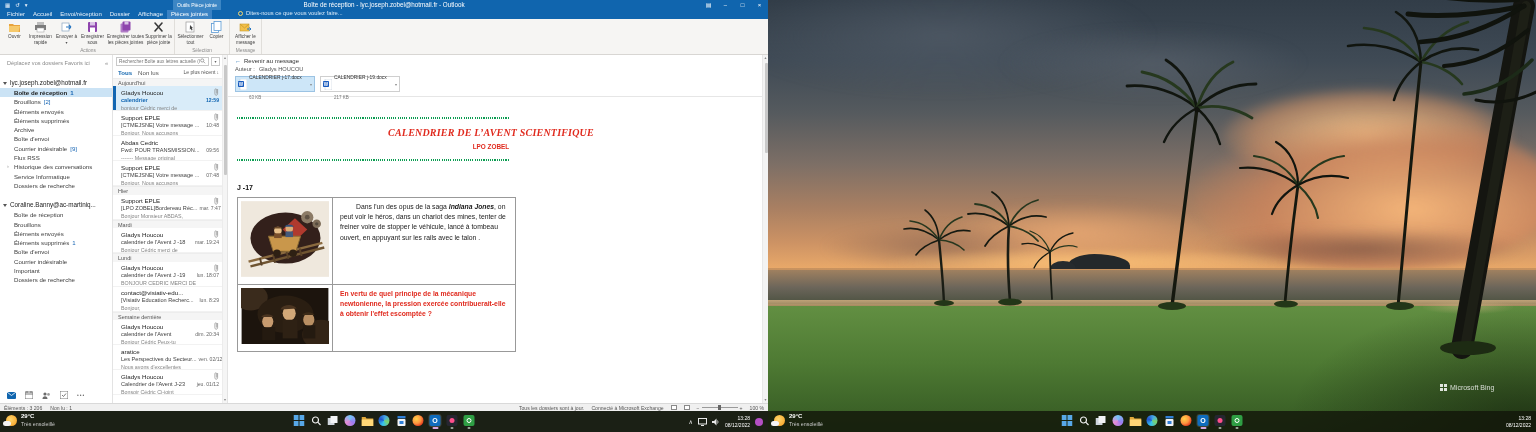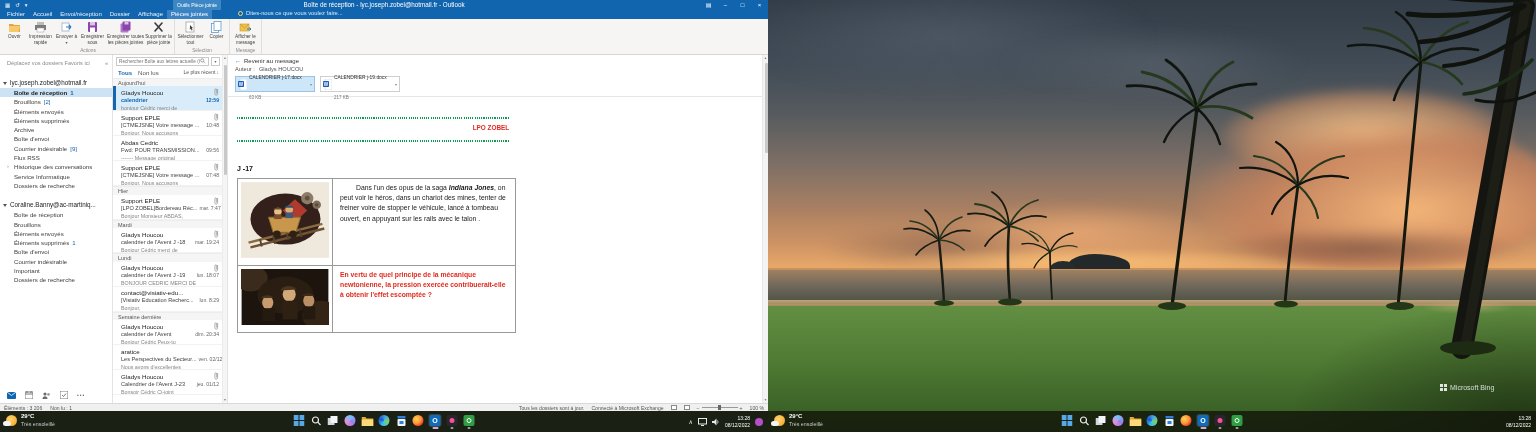--- a/index.html
+++ b/index.html
@@ -662,20 +662,21 @@
                   <span class="chip-name">CALENDRIER j-19.docx</span><br>
                   <span class="chip-size">217 KB</span>
                 </span>
                 <span class="chip-dd">▾</span>
               </div>
             </div>
 
           <div class="doc">
             <div class="doc-inner">
               <div class="dotline"></div>
+              <div class="doc-title">CALENDRIER DE L’AVENT SCIENTIFIQUE</div>
               <div class="doc-sub">LPO ZOBEL</div>
               <div class="dotline dl2"></div>
               <div class="doc-day">J -17</div>
               <table class="doc-table">
                 <tbody>
                     <tr>
                   <td class="cell-img">
                     <svg width="88" height="76" viewBox="0 0 93 80">
                       <rect width="93" height="80" fill="#efe8dd"></rect>
                       <ellipse cx="47" cy="39" rx="37" ry="27" fill="#33201b"></ellipse>

